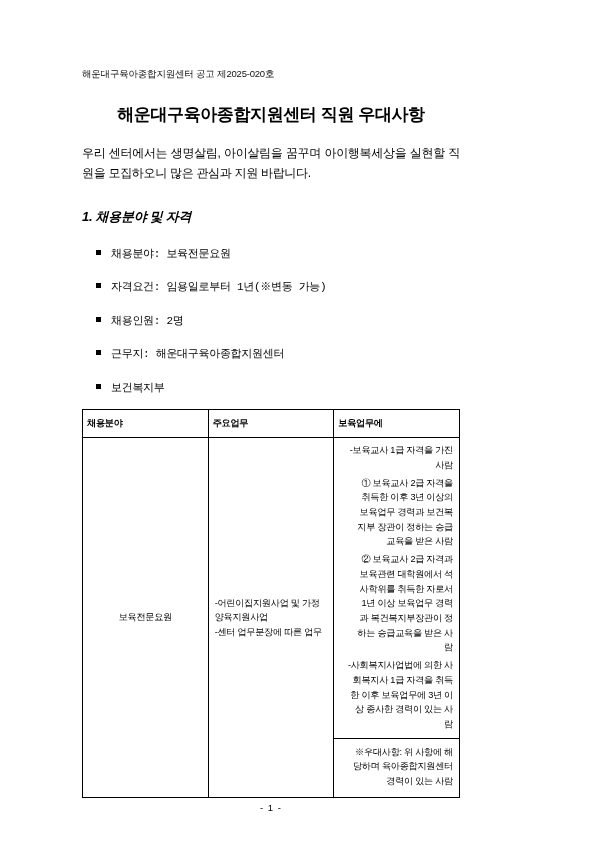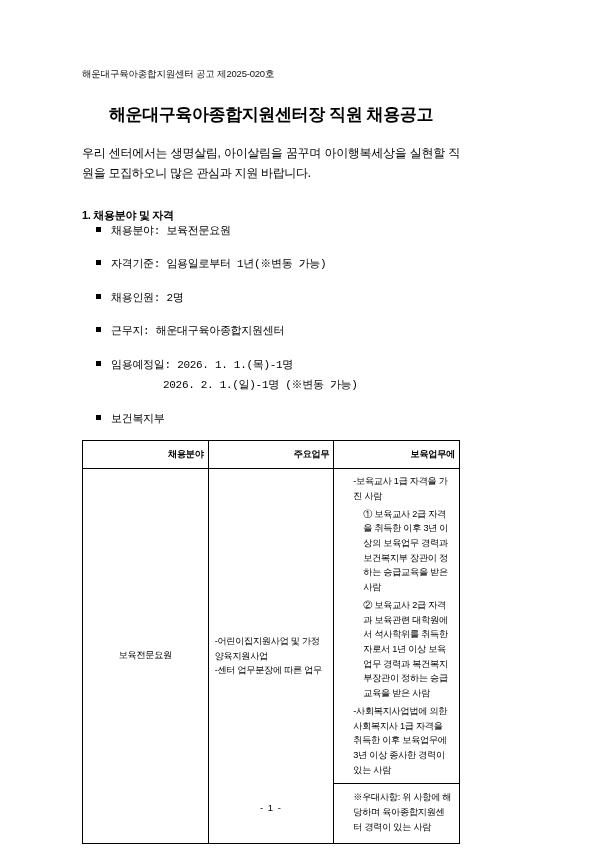--- a/index.html
+++ b/index.html
@@ -42,24 +42,25 @@
     margin: 0 0 24px 0;
   }
   .date-block {
     text-align: right;
     font-size: 9.5px;
     line-height: 1.7;
     letter-spacing: -0.2px;
     margin: 0 0 28px 0;
   }
   .section-title {
-    font-size: 11px;
+    font-size: 13px;
     font-weight: bold;
     letter-spacing: -0.3px;
-    margin: 0 0 0 0;
+    margin: 0 0 20px 0;
+    font-style: italic;
   }
   .bullet-list {
     margin: 0 0 0 14px;
     padding: 0;
     list-style: none;
   }
   .bullet-item {
     position: relative;
     font-size: 11px;
     letter-spacing: -0.3px;
@@ -92,41 +93,42 @@
     table-layout: fixed;
   }
   table.qual th, table.qual td {
     border: 1px solid #000;
     font-size: 9.2px;
     letter-spacing: -0.3px;
     vertical-align: middle;
     padding: 5px 6px;
   }
   table.qual th {
-    text-align: right;
+    text-align: left;
     font-weight: bold;
     padding: 7px 4px;
   }
   td.col-field {
     text-align: center;
     width: 78px;
   }
   td.col-duty {
     width: 96px;
     line-height: 1.55;
     vertical-align: middle;
   }
   td.col-req {
     line-height: 1.6;
     vertical-align: top;
     padding: 7px 7px 7px 7px;
   }
   .req-p {
-    margin: 0 0 3px 13px;
+    margin: 0 0 3px 6px;
     text-indent: 0;
+    text-align: right;
   }
   .req-p.indent {
     padding-left: 10px;
   }
   .req-divider {
     border-top: 1px solid #000;
     margin: 6px -7px 6px -7px;
   }
   .footer {
     position: absolute;
@@ -138,53 +140,47 @@
     letter-spacing: 1px;
   }
 </style>
 </head>
 <body>
 
 <div class="page">
 
   <div class="doc-number">해운대구육아종합지원센터  공고 제2025-020호</div>
 
-  <h1 class="doc-title">해운대구육아종합지원센터장  직원 채용공고</h1>
+  <h1 class="doc-title">해운대구육아종합지원센터  직원 우대사항</h1>
 
   <p class="intro">우리 센터에서는 생명살림, 아이살림을 꿈꾸며 아이행복세상을 실현할 직원을 모집하오니 많은 관심과 지원 바랍니다.</p>
 
 
   <h2 class="section-title">1. 채용분야 및 자격</h2>
 
   <ul class="bullet-list">
     <li class="bullet-item">
       <span class="sq"></span>
       <span>채용분야:</span>
       <span>보육전문요원</span>
     </li>
     <li class="bullet-item">
       <span class="sq"></span>
-      <span>자격기준:</span>
+      <span>자격요건:</span>
       <span>임용일로부터 1년(※변동 가능)</span>
     </li>
     <li class="bullet-item">
       <span class="sq"></span>
       <span>채용인원:</span>
       <span>2명</span>
     </li>
     <li class="bullet-item">
       <span class="sq"></span>
       <span>근무지:</span>
       <span>해운대구육아종합지원센터</span>
-    </li>
-    <li class="bullet-item">
-      <span class="sq"></span>
-      <span>임용예정일:</span>
-      <span>2026. 1. 1.(목)-1명</span>
-      <span class="sub-line">2026. 2. 1.(일)-1명 (※변동 가능)</span>
     </li>
     <li class="bullet-item qual-head">
       <span class="sq"></span>
       <span>보건복지부</span>
     </li>
   </ul>
 
   <table class="qual">
     <thead>
       <tr>

